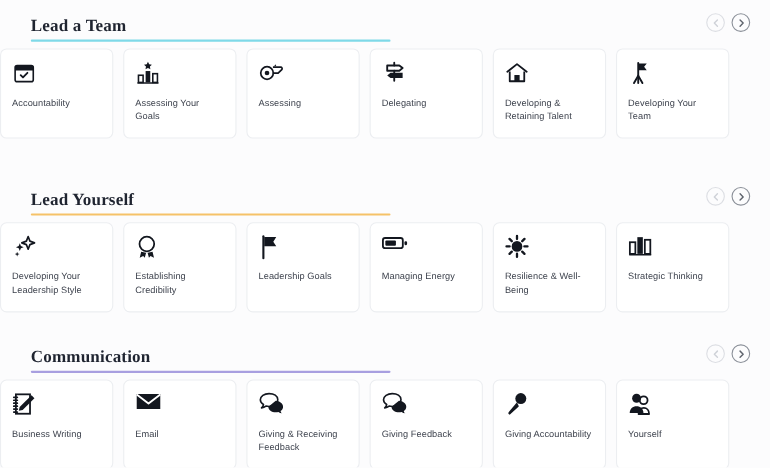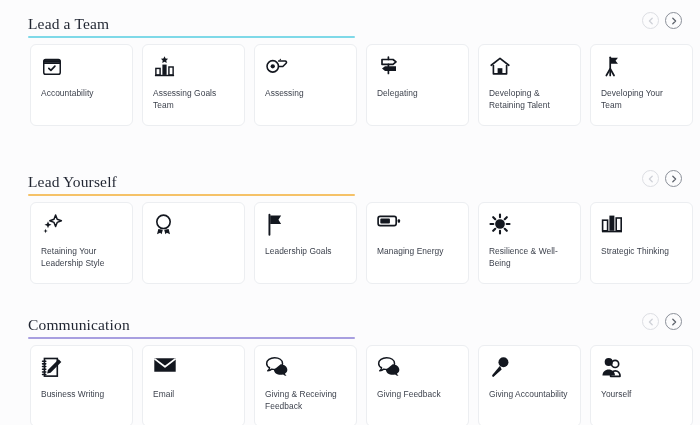--- a/index.html
+++ b/index.html
@@ -25,21 +25,21 @@
 
   .sec-head {
     position: relative;
     margin-left: 28px;
     margin-right: 18px;
     height: 34px;
   }
   .sec-title {
     font-family: "Liberation Serif", serif;
     font-size: 15.5px;
-    font-weight: 400;
+    font-weight: 700;
     color: #1f2430;
     letter-spacing: 0.15px;
     line-height: 22px;
     padding-top: 5px;
     display: block;
   }
   .sec-rule {
     position: absolute;
     left: 0;
     top: 28px;
@@ -70,21 +70,20 @@
   }
   .arrow-btn.disabled { border-color: #dcdee3; }
   .arrow-btn svg { display: block; }
   .arrow-btn.disabled svg { stroke: #cfd2d8; }
   .arrow-btn.active { border-color: #8b9099; }
   .arrow-btn.active svg { stroke: #5f646d; }
 
   .cards-row {
     display: flex;
     gap: 9px;
-    padding-left: 30px;
     margin-top: 2px;
   }
   .card {
     width: 103px;
     min-width: 103px;
     height: 82px;
     background: #ffffff;
     border: 1px solid #eceef1;
     border-radius: 6px;
     padding: 10px 9px 8px 10px;
@@ -148,21 +147,21 @@
         <div class="card">
           <div class="card-icon">
             <svg width="23" height="23" viewBox="0 0 24 24" fill="none">
               <path d="M12 1.2l1.15 2.4 2.6.35-1.9 1.85.47 2.6L12 7.15 9.68 8.4l.47-2.6-1.9-1.85 2.6-.35z" fill="#13171f"></path>
               <rect x="3" y="14" width="4.4" height="6.8" stroke="#13171f" stroke-width="1.5"></rect>
               <rect x="9.8" y="10" width="4.4" height="10.8" fill="#13171f"></rect>
               <rect x="16.6" y="12.5" width="4.4" height="8.3" stroke="#13171f" stroke-width="1.5"></rect>
               <path d="M2 21.4h20" stroke="#13171f" stroke-width="1.5"></path>
             </svg>
           </div>
-          <div class="card-label">Assessing Goals Team</div>
+          <div class="card-label">Assessing Your Goals</div>
         </div>
         <div class="card">
           <div class="card-icon">
             <svg width="24" height="22" viewBox="0 0 26 22" fill="none">
               <path d="M16.5 2.8l1 1.6-2.1.6z" fill="#13171f"></path>
               <path d="M14.2 5.6h7.6c1.3 0 2 1.5 1.1 2.4l-3.6 3.6H14" stroke="#13171f" stroke-width="1.7" stroke-linejoin="round"></path>
               <circle cx="8.4" cy="11.4" r="6.2" stroke="#13171f" stroke-width="1.7"></circle>
               <circle cx="8.4" cy="11.4" r="2.3" fill="#13171f"></circle>
             </svg>
           </div>
@@ -219,29 +218,30 @@
       </div>  
       <div class="cards-row">
         <div class="card">
           <div class="card-icon">
             <svg width="24" height="22" viewBox="0 0 24 22" fill="none">
               <path d="M14.6 2l1.6 4.2 4.2 1.6-4.2 1.6-1.6 4.2-1.6-4.2-4.2-1.6 4.2-1.6z" stroke="#13171f" stroke-width="1.5" stroke-linejoin="round"></path>
               <path d="M7 8.2l1 2.5 2.5 1-2.5 1-1 2.5-1-2.5-2.5-1 2.5-1z" fill="#13171f"></path>
               <path d="M4.6 15.8l.6 1.6 1.6.6-1.6.6-.6 1.6-.6-1.6L2.4 18l1.6-.6z" fill="#13171f"></path>
             </svg>
           </div>
-          <div class="card-label">Retaining Your Leadership Style</div>
+          <div class="card-label">Developing Your Leadership Style</div>
         </div>
         <div class="card">
           <div class="card-icon">
             <svg width="21" height="23" viewBox="0 0 22 24" fill="none">
               <circle cx="11" cy="9.2" r="7" stroke="#13171f" stroke-width="1.7"></circle>
               <path d="M5.6 16.6l-1.4 5.6 3.3-1.6 1.5 1.6 1.3-4.6M16.4 16.6l1.4 5.6-3.3-1.6-1.5 1.6-1.3-4.6" fill="#13171f"></path>
             </svg>
           </div>
+          <div class="card-label">Establishing Credibility</div>
         </div>
         <div class="card">
           <div class="card-icon">
             <svg width="20" height="23" viewBox="0 0 20 24" fill="none">
               <path d="M4.2 1.8v21" stroke="#13171f" stroke-width="2" stroke-linecap="round"></path>
               <path d="M5 2.6h11.4l-2.8 4.4 2.8 4.4H5z" fill="#13171f"></path>
             </svg>
           </div>
           <div class="card-label">Leadership Goals</div>
         </div>

